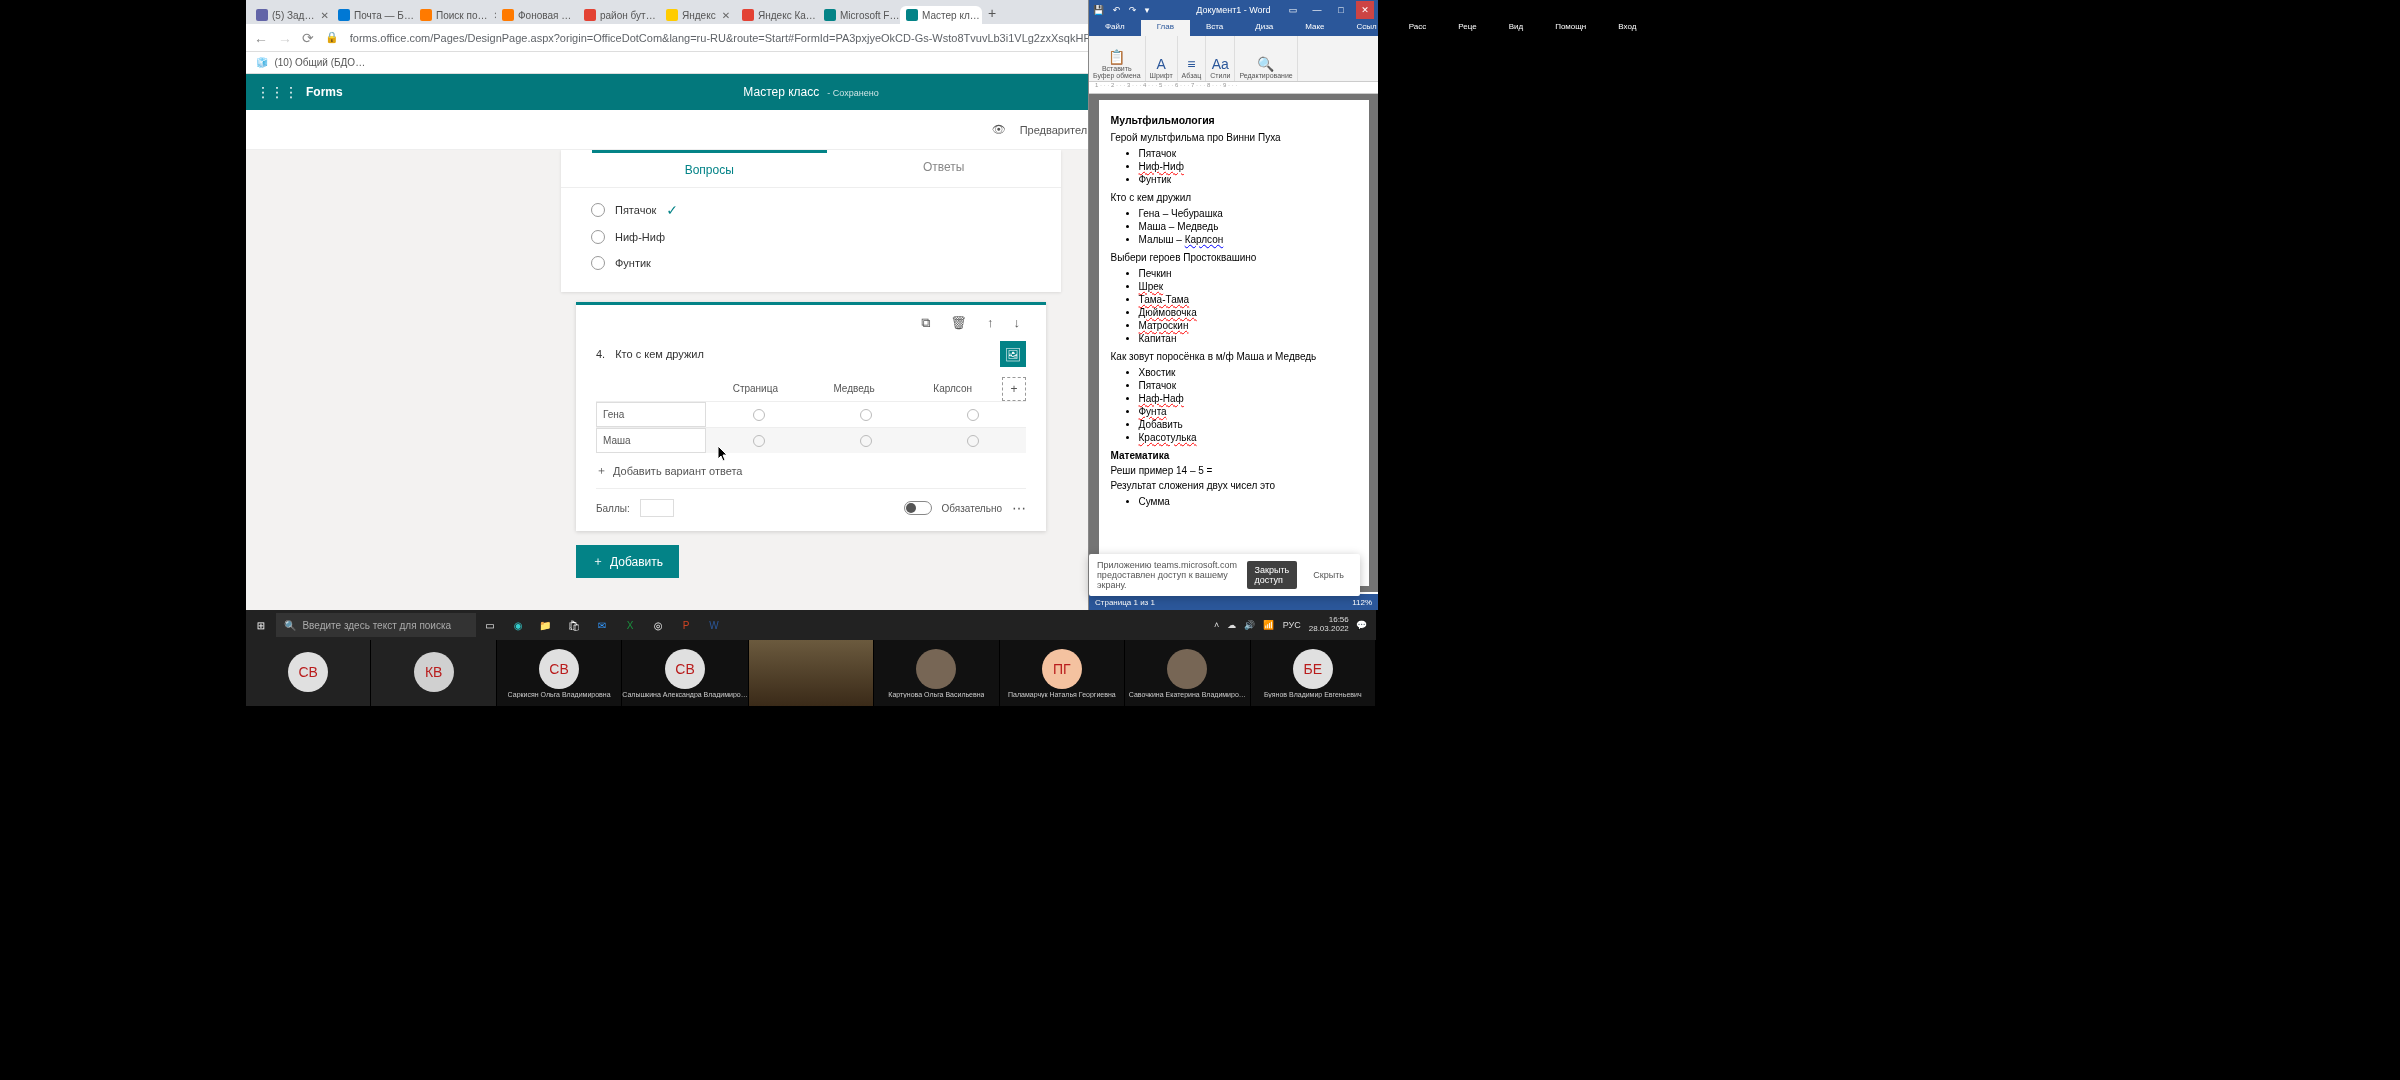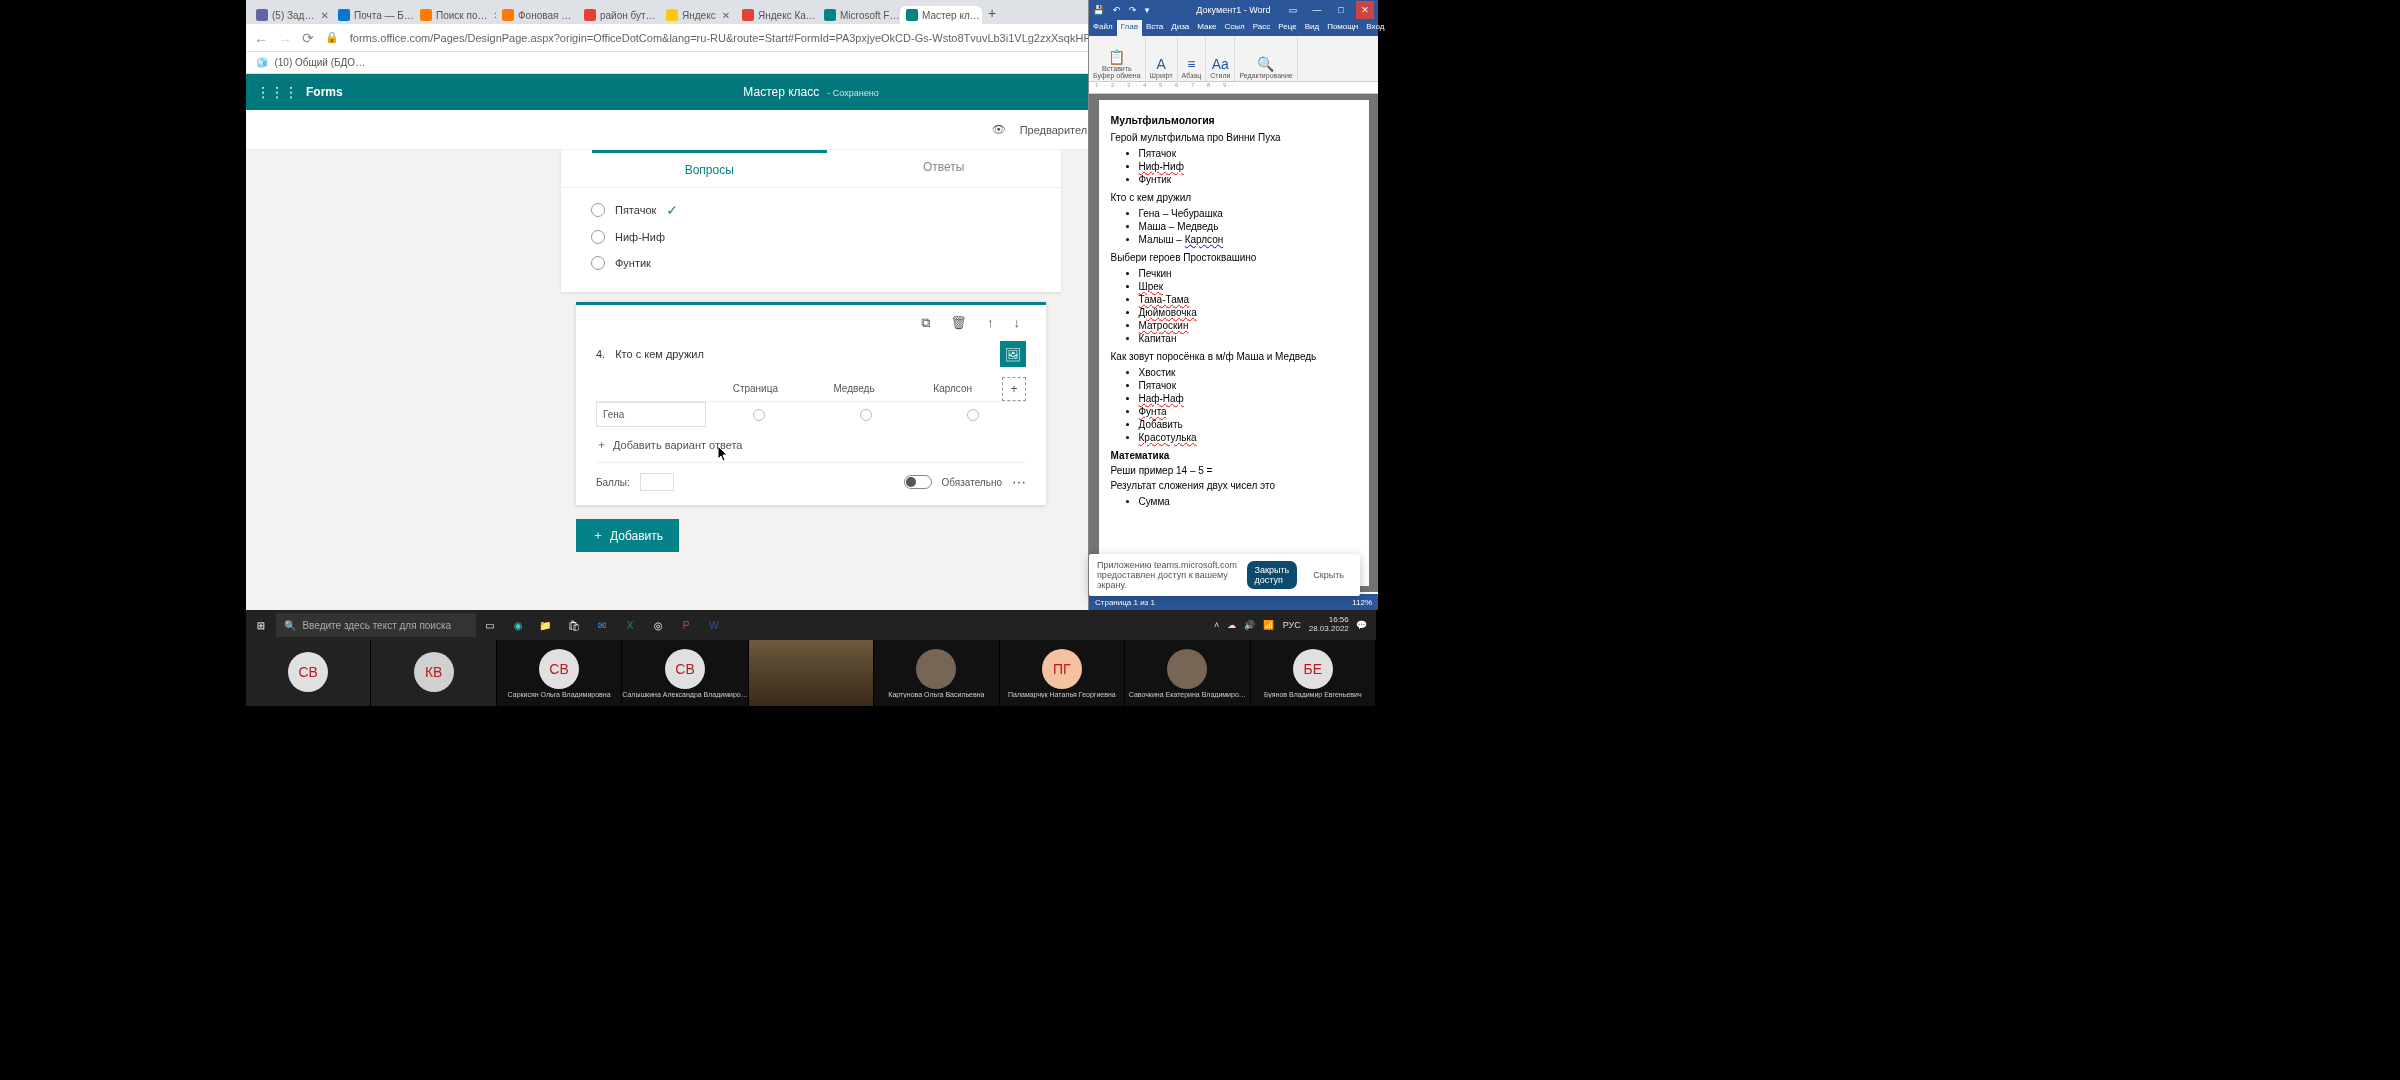--- a/index.html
+++ b/index.html
@@ -82,41 +82,41 @@
 .cursor { position:absolute; width:12px; height:16px; pointer-events:none; }
 
 
 .word-titlebar { height:20px; background:#2b579a; color:#fff; display:flex; align-items:center; font-size:9px; padding:0 4px; }
 .word-titlebar .qat span { margin-right:6px; }
 .word-titlebar .docname { position:absolute; left:50%; transform:translateX(-50%); }
 .word-titlebar .wbtns { margin-left:auto; display:flex; gap:6px; }
 .word-titlebar .wbtns span { width:18px; height:18px; display:flex; align-items:center; justify-content:center; }
 .word-titlebar .wbtns .close { background:#c44; }
 .word-ribbon-tabs { height:16px; background:#2b579a; color:#fff; display:flex; font-size:8px; }
-.word-ribbon-tabs span { padding:2px 4px; }
+.word-ribbon-tabs span { padding:2px 16px; }
 .word-ribbon-tabs span.active { background:#f3f3f3; color:#2b579a; }
 .word-ribbon { height:46px; background:#f3f3f3; border-bottom:1px solid #ccc; display:flex; font-size:7px; color:#555; }
 .rgroup { border-right:1px solid #ddd; padding:2px 4px; display:flex; flex-direction:column; justify-content:flex-end; align-items:center; }
 .rgroup .ico { font-size:14px; color:#2b579a; }
 .ruler { height:12px; background:#fff; border-bottom:1px solid #ccc; font-size:6px; color:#999; padding:0 6px; white-space:nowrap; overflow:hidden; }
 .word-doc { background:#747474; padding:6px 0; height:calc(100% - 112px); overflow:hidden; display:flex; justify-content:center; }
 .page { width:270px; background:#fff; padding:14px 12px; font-size:10px; color:#000; }
 .page h4 { font-size:10.5px; margin-bottom:6px; font-weight:700; }
 .page p { margin:4px 0; font-size:10px; }
 .page ul { margin:2px 0 6px 28px; font-size:10px; list-style:disc; }
 .page ul li { padding:1px 0; }
 .wavy { text-decoration:underline wavy red; }
 .wavyb { text-decoration:underline wavy blue; }
 .word-status { height:16px; background:#2b579a; color:#fff; font-size:8px; display:flex; align-items:center; padding:0 6px; position:absolute; bottom:0; left:0; right:0; }
 .word-status .zoom { margin-left:auto; }
 
 
 .toast { position:absolute; bottom:14px; right:18px; background:#fff; box-shadow:0 2px 10px rgba(0,0,0,.25); padding:6px 8px; display:flex; align-items:center; gap:8px; font-size:9px; color:#555; border-radius:2px; z-index:5; }
 .toast .btn { padding:4px 8px; border-radius:2px; cursor:pointer; }
-.toast .stop { background:#0c4a6e; color:#fff;border-radius:7px; }
+.toast .stop { background:#404040; color:#fff; }
 .toast .hide { color:#555; }
 
 
 .taskbar { position:absolute; left:246px; top:610px; width:1130px; height:30px; background:#222; display:flex; align-items:center; color:#fff; font-size:10px; }
 .taskbar .start { width:30px; height:30px; display:flex; align-items:center; justify-content:center; color:#fff; }
 .taskbar .search { flex:0 0 200px; background:#333; height:24px; display:flex; align-items:center; padding:0 8px; color:#aaa; gap:6px; }
 .taskbar .ticons { display:flex; height:30px; }
 .taskbar .ticons span { width:28px; height:30px; display:flex; align-items:center; justify-content:center; }
 .taskbar .tray { margin-left:auto; display:flex; align-items:center; gap:8px; padding:0 8px; font-size:9px; color:#ddd; }
 .taskbar .clock { text-align:right; line-height:1.1; font-size:8px; }
@@ -267,20 +267,32 @@
         <div class="grid-head">
           <div class="spacer"></div>
           <div class="col">Страница</div>
           <div class="col">Медведь</div>
           <div class="col">Карлсон</div>
           <div class="addcol">+</div>
         </div>
         <div id="grid-rows">
             <div class="grid-row">
               <div class="rowlabel">Гена</div>
+              <div class="cell">
+                <span class="r"></span>
+              </div>
+              <div class="cell">
+                <span class="r"></span>
+              </div>
+              <div class="cell">
+                <span class="r"></span>
+              </div>
+            </div>
+            <div class="grid-row">
+              <div class="rowlabel">Маша</div>
               <div class="cell">
                 <span class="r"></span>
               </div>
               <div class="cell">
                 <span class="r"></span>
               </div>
               <div class="cell">
                 <span class="r"></span>
               </div>
             </div>

